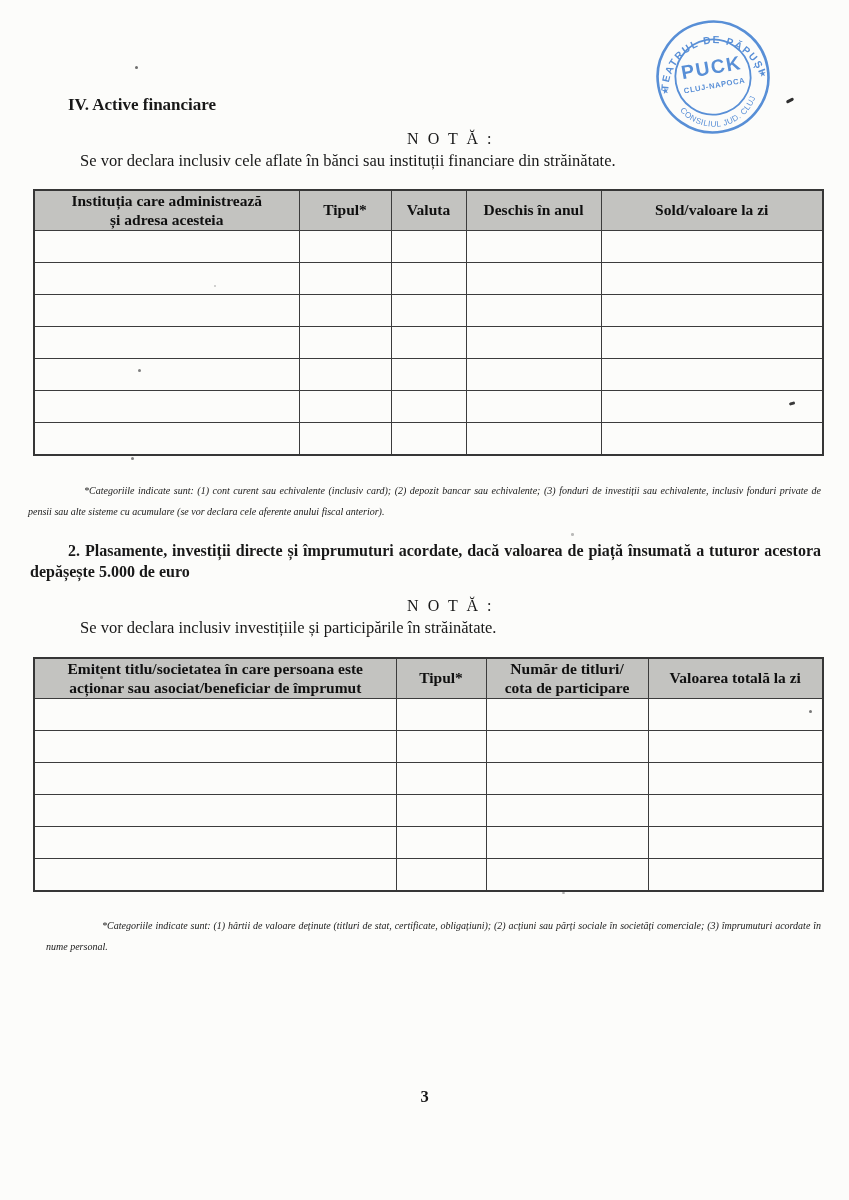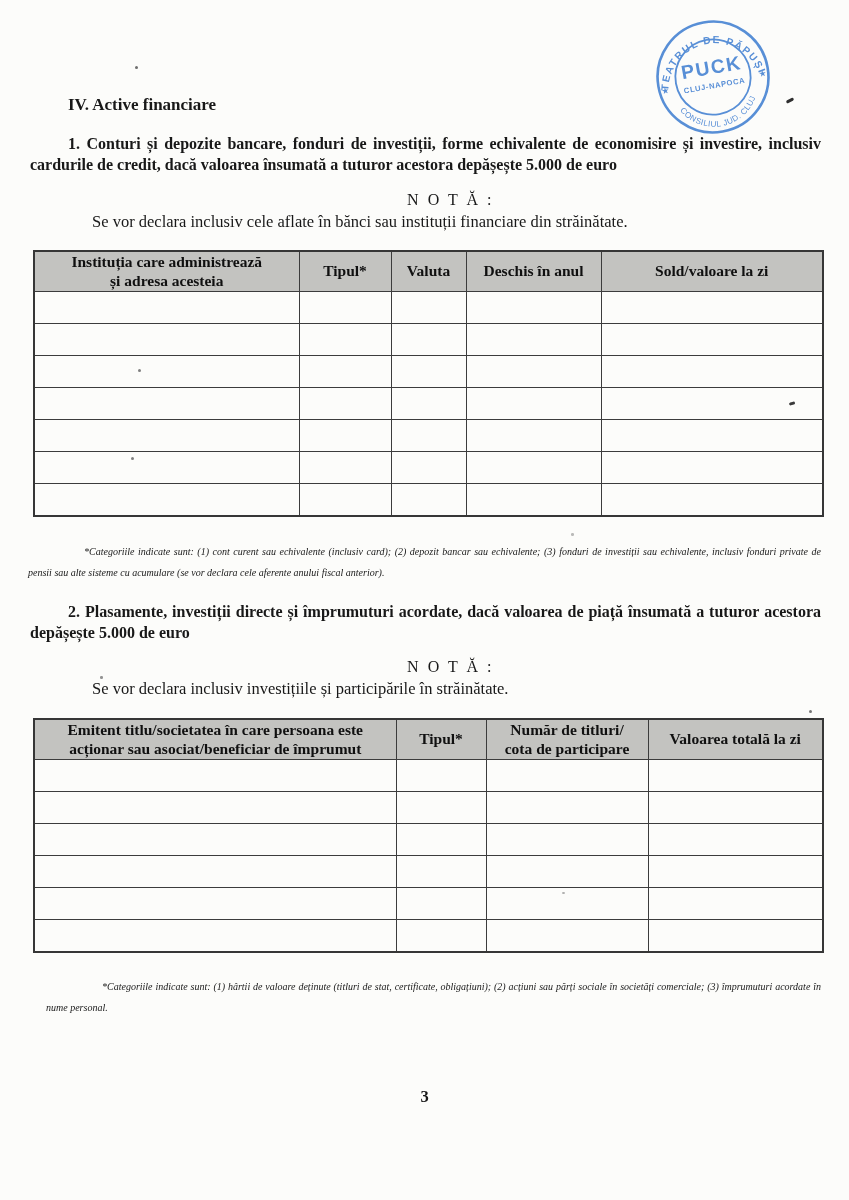--- a/index.html
+++ b/index.html
@@ -30,21 +30,21 @@
   .para-heading.second{margin-top:18px;}
 
   .note-block{margin:17px 0 0 50px;}
   .note-block.second{margin-top:16px;}
   .note-label{
     font-size:16px;letter-spacing:2.5px;
     line-height:16px;
     text-align:center;
   }
   .note-text{
-    font-size:16.5px;line-height:20px;margin-top:4px;margin-left:12px;
+    font-size:16.5px;line-height:20px;margin-top:4px;
   }
 
   table.form-table{
     border-collapse:collapse;table-layout:fixed;
     width:789px;margin:18px 0 0 3px;
     border:2px solid #363636;
   }
   table.form-table.second{margin-top:19px;}
   table.form-table th{
     background:var(--table-header-bg,#c3c3c0);
@@ -133,21 +133,20 @@
   <div class="speck s6"></div>
   <div class="speck s7"></div>
   <div class="speck s8"></div>
   <div class="speck s9"></div>
   <div class="speck s10"></div>
 
   <div class="content">
 
     <h1 class="section-title">IV. Active financiare</h1>
 
-    <p class="para-heading">1. Conturi și depozite bancare, fonduri de investiții, forme echivalente de economisire și investire, inclusiv cardurile de credit, dacă valoarea însumată a tuturor acestora depășește 5.000 de euro</p>
 
     <div class="note-block">
       <div class="note-label">N O T Ă :</div>
       <div class="note-text">Se vor declara inclusiv cele aflate în bănci sau instituții financiare din străinătate.</div>
     </div>
 
     <table class="form-table">
       <colgroup>
         <col class="t1-c1">
           <col class="t1-c2">

